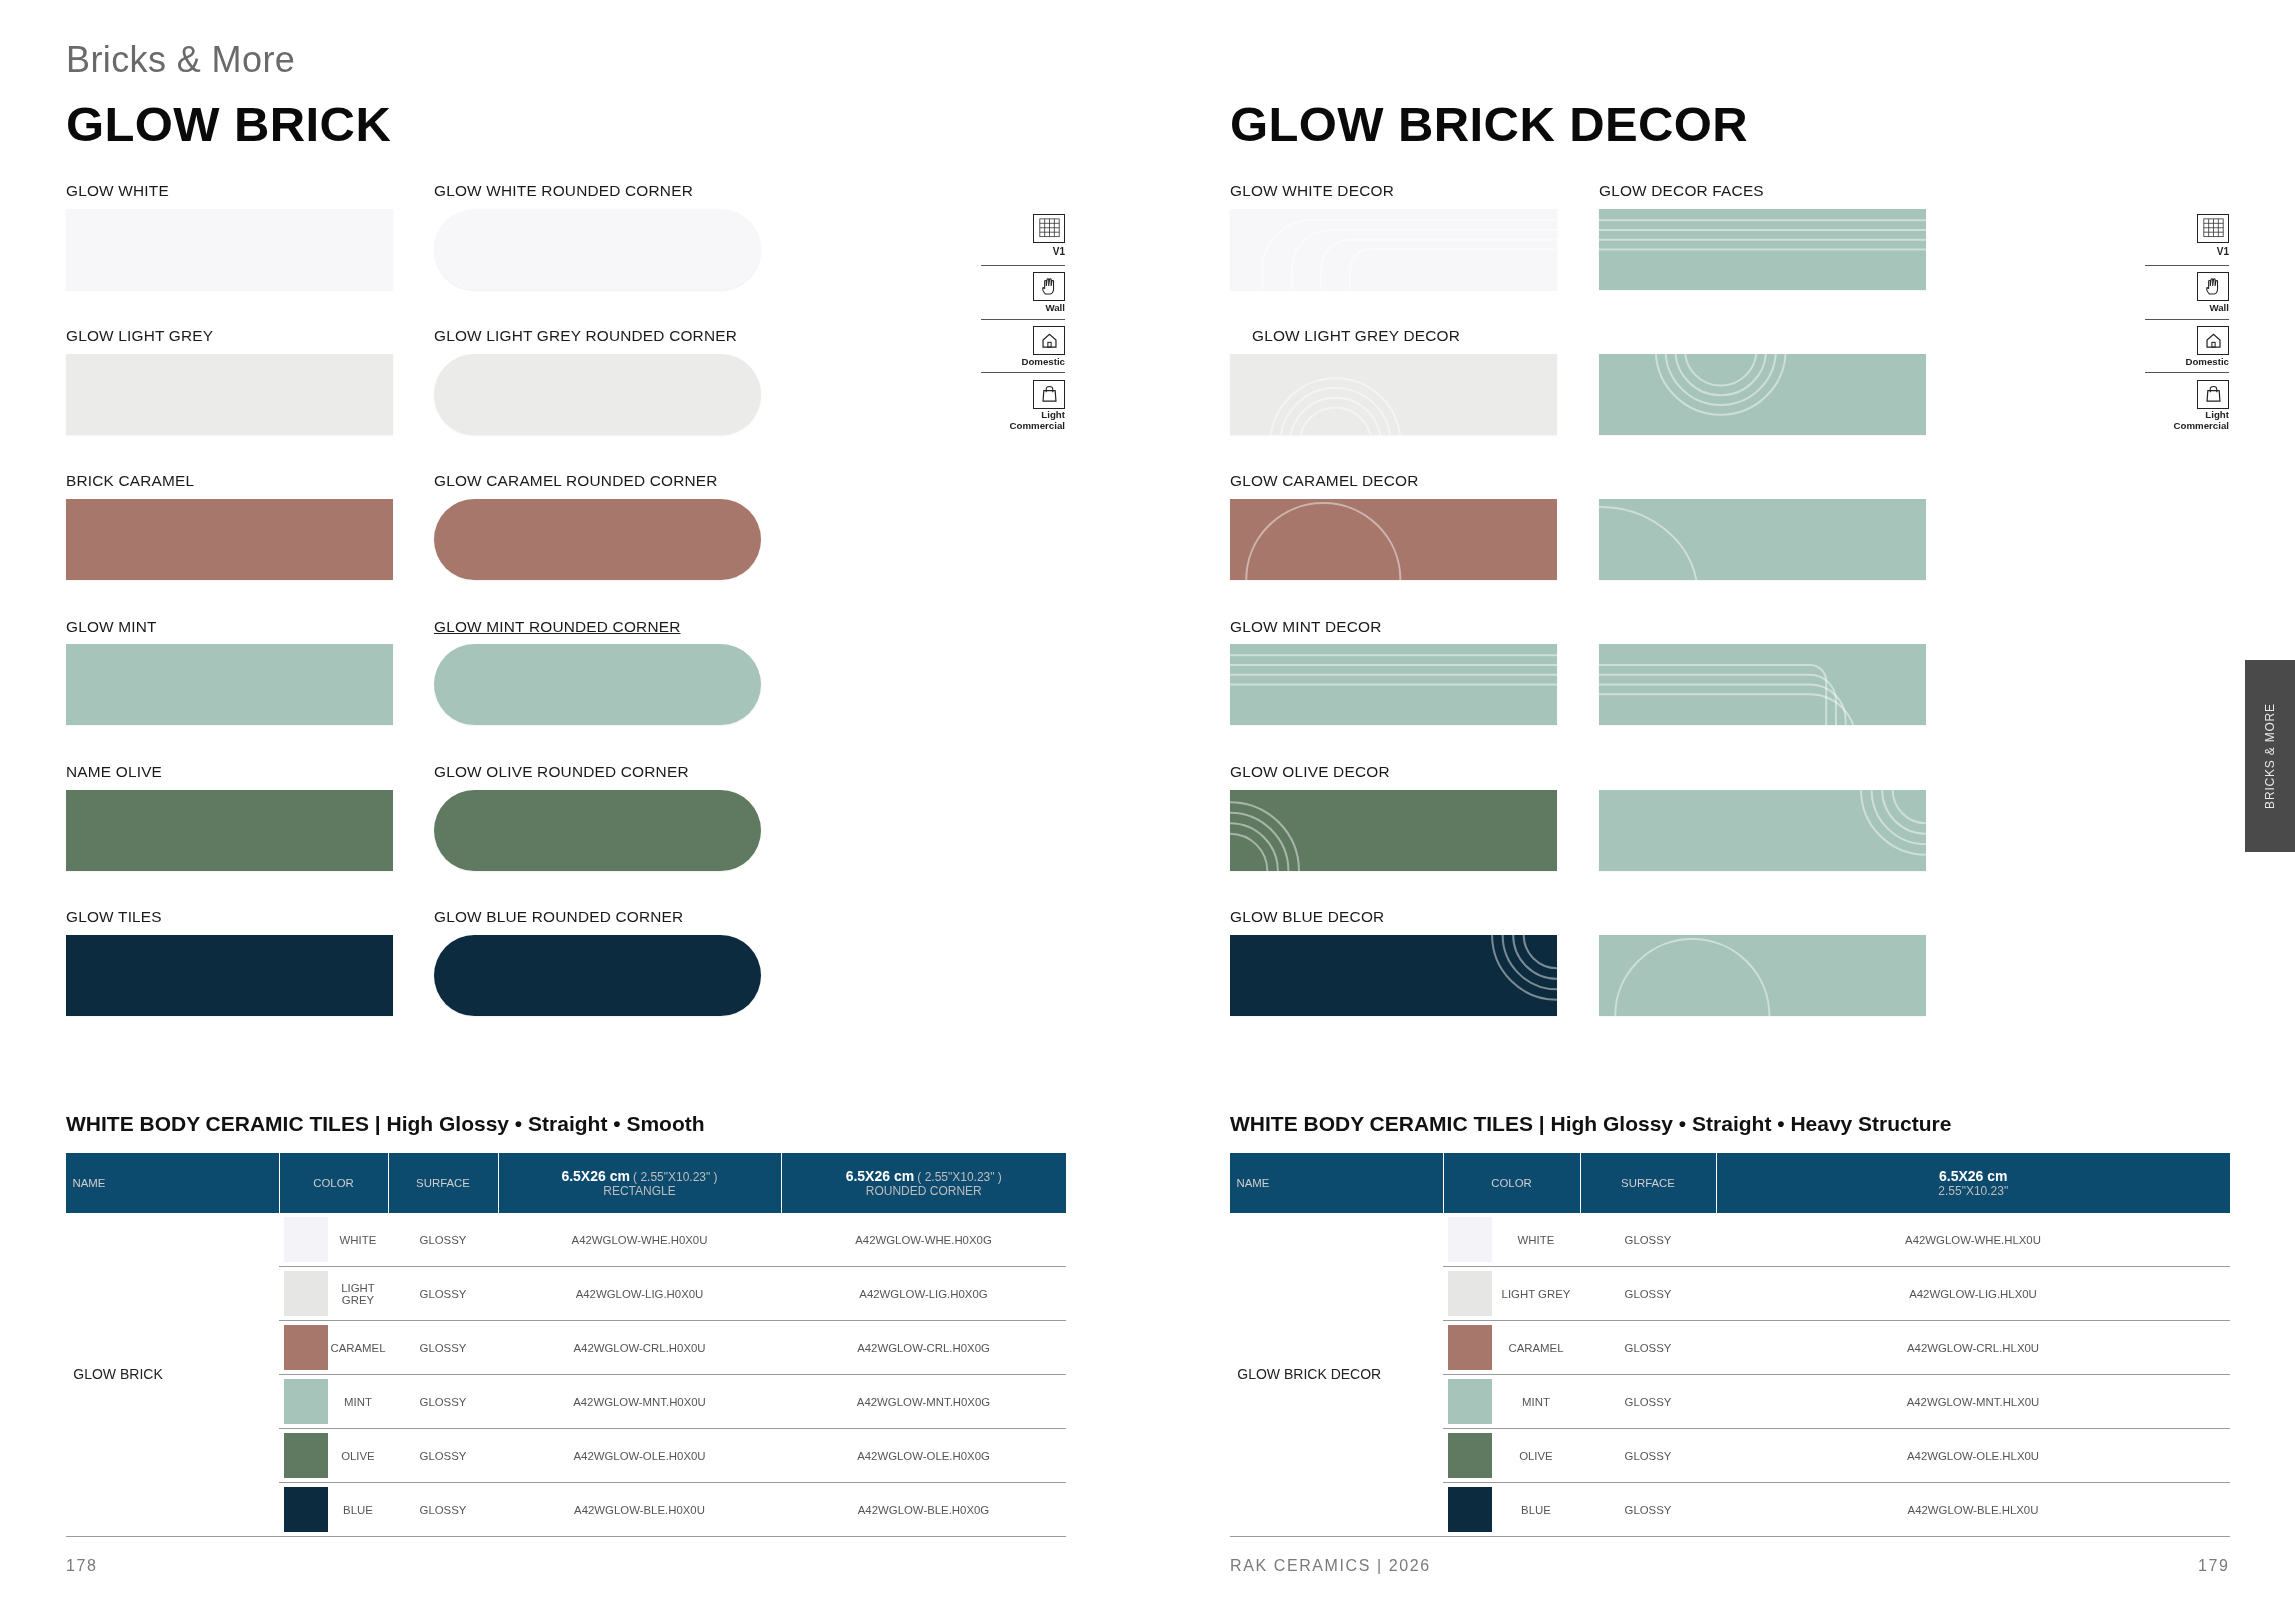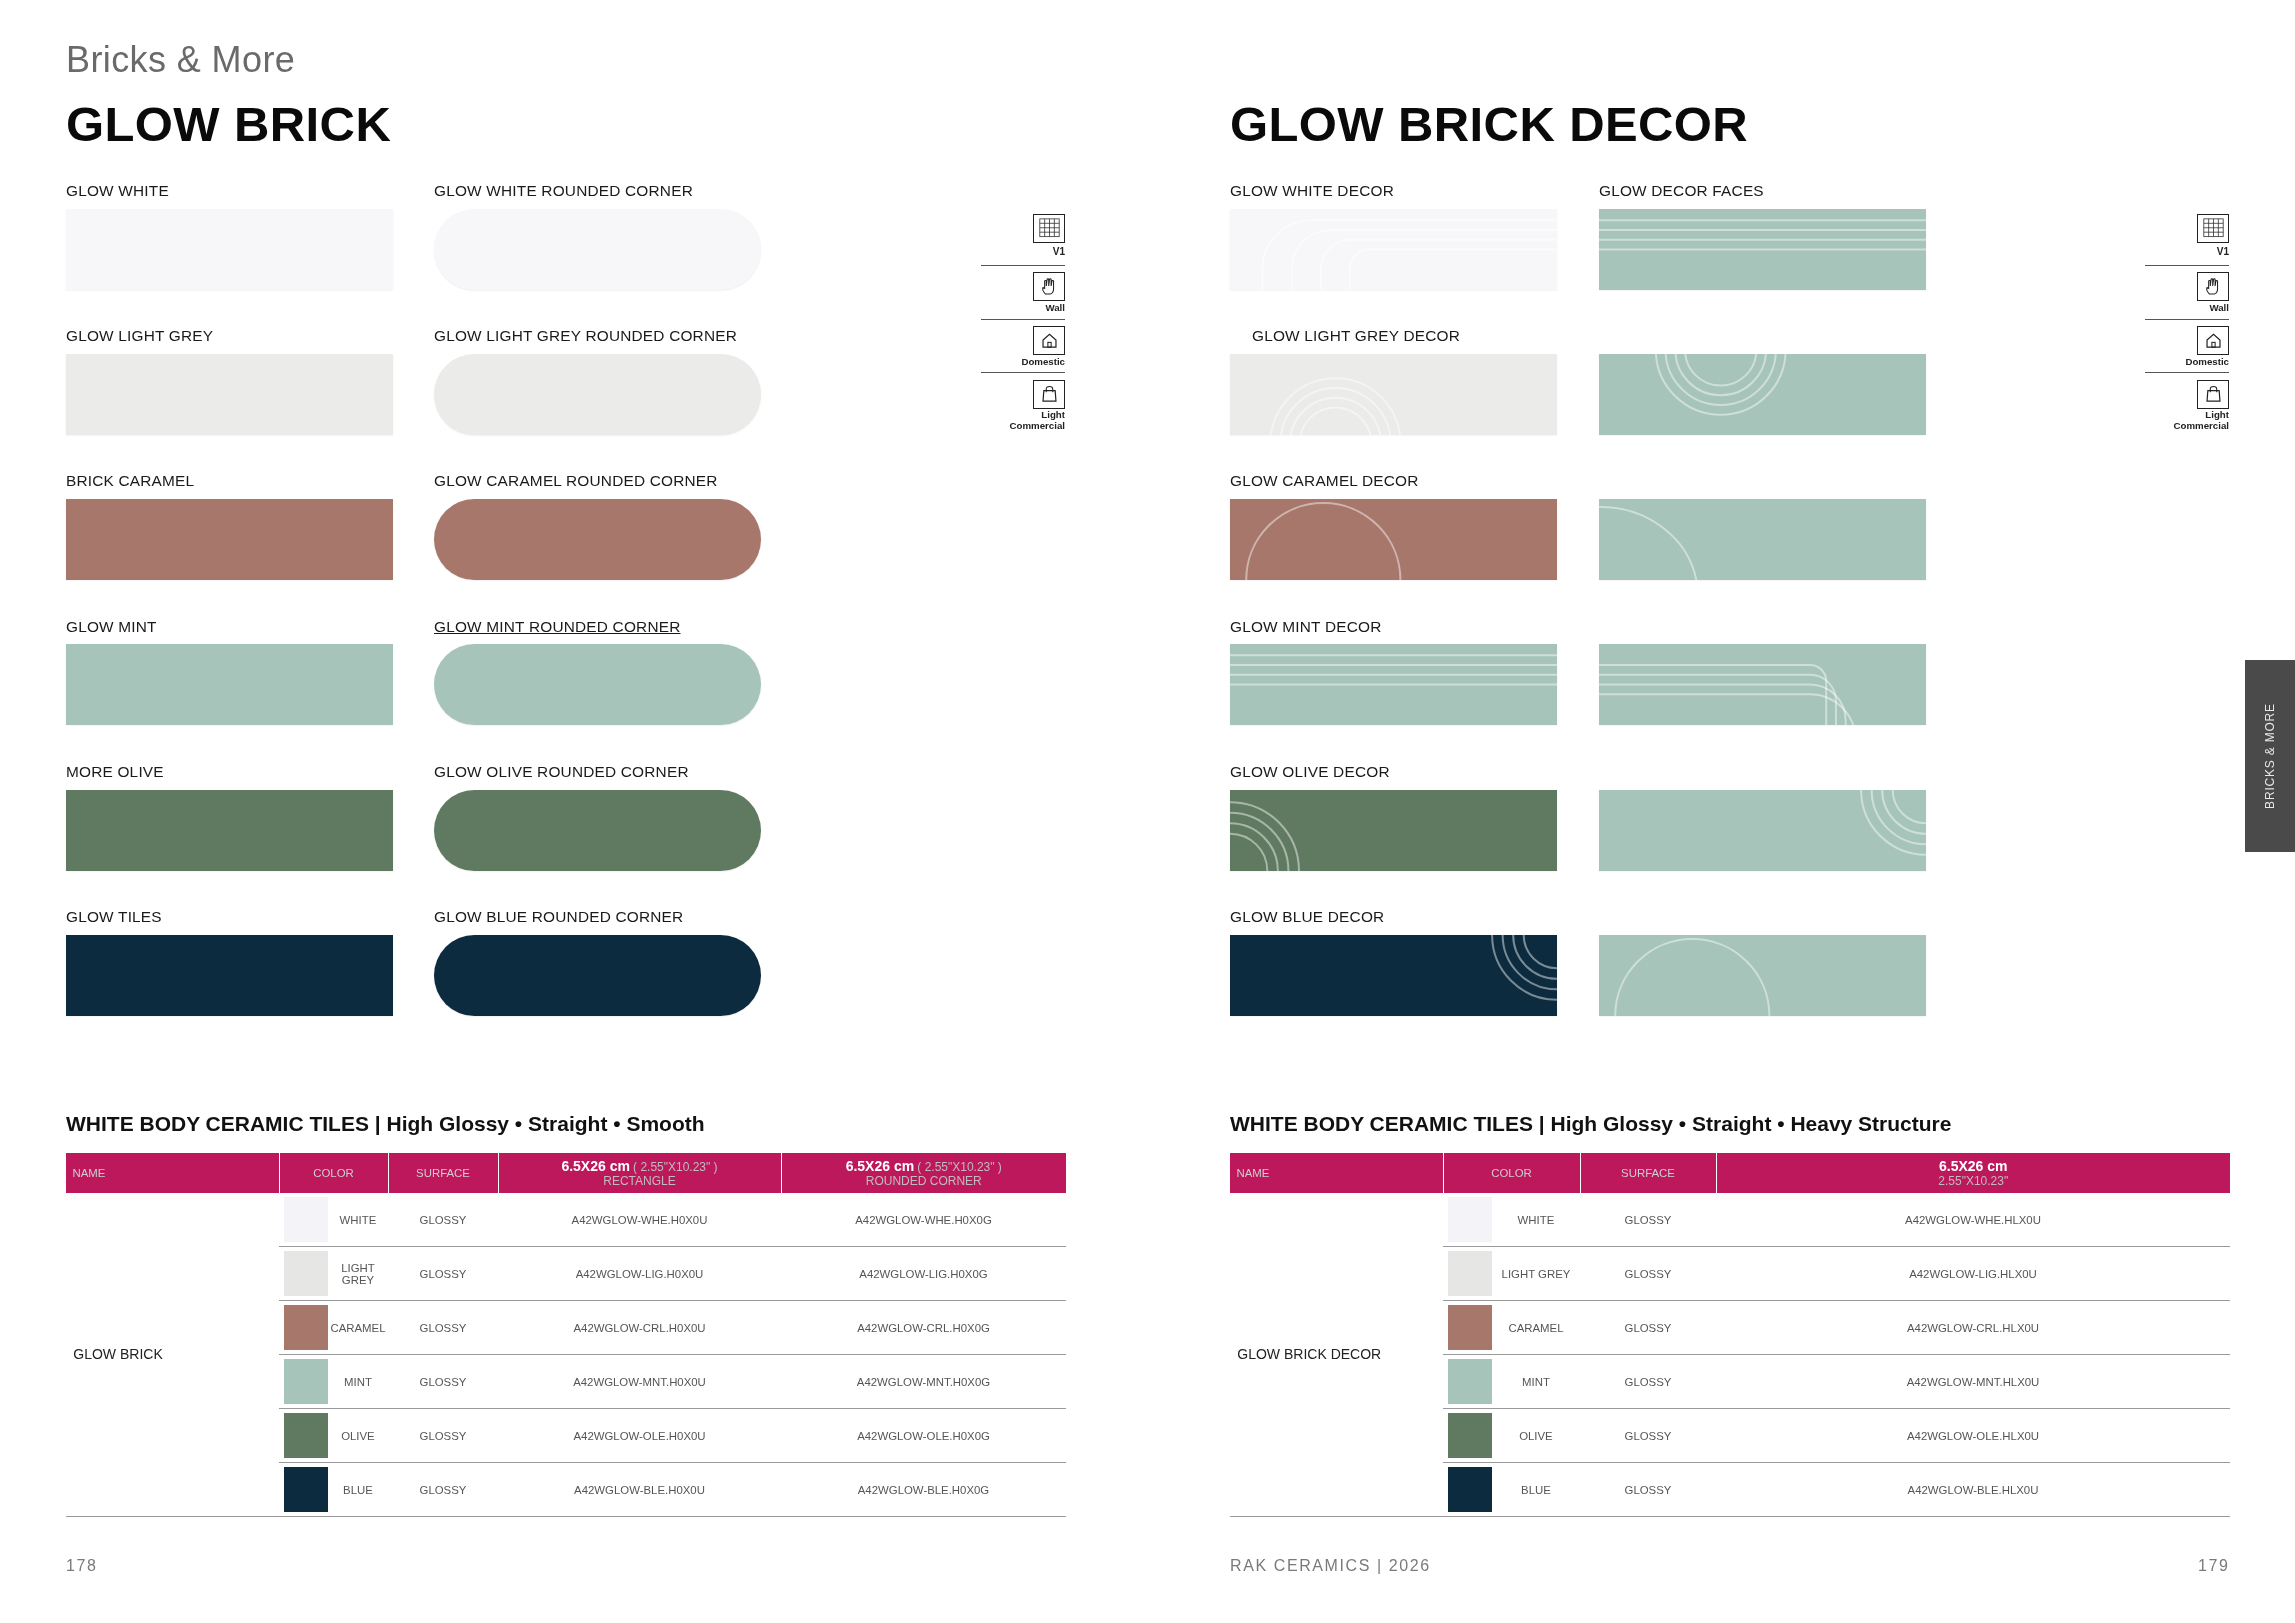--- a/index.html
+++ b/index.html
@@ -22,21 +22,21 @@
   .icon-label.big { font-size:10px; font-weight:800; line-height:16px; }
 
   .side-tab { left:2245px; top:660px; width:50px; height:192px; background:#4a4a4b; display:flex; align-items:center; justify-content:center; }
   .side-tab span { transform:rotate(-90deg); white-space:nowrap; color:#e8e8e8; font-size:12px; letter-spacing:0.8px; }
 
   .table-title { font-size:21px; color:#111; white-space:nowrap; }
   .table-title b { font-weight:700;margin-top:24px; }
   .table-title .rest { font-weight:700; }
 
   table.spec { position:absolute; border-collapse:collapse; table-layout:fixed; }
-  table.spec th { background:#be185d; color:#cfcfcf; font-weight:400; font-size:11.4px; height:40px; border-left:1.6px solid #fff; padding:0 6.5px; }
+  table.spec th { background:#0c4a6e; color:#cfcfcf; font-weight:400; font-size:11.4px; height:60px; border-left:1.6px solid #fff; padding:0 6.5px; }
   table.spec th:first-child { border-left:none; text-align:left; }
   table.spec th .size { color:#fff; font-weight:700; font-size:14px; }
   table.spec th .inch { color:#bdbdbd; font-weight:400; font-size:12px; }
   table.spec th .shape { color:#bdbdbd; font-size:12px; display:block; margin-top:0.8px; }
   table.spec td { font-size:11.4px; color:#555; text-align:center; height:53px; padding:0; border-bottom:1.6px solid #9a9a9a; }
   table.spec td.name-cell { text-align:left; font-size:14px; color:#222; vertical-align:middle; padding-left:7.3px; border-bottom:1.6px solid #9a9a9a; line-height:19.5px; }
   .swatch { width:44px; height:45px; margin:0 auto 0 4.9px; }
 
   .footer { top:1557px; font-size:16px; color:#7a7a7a; letter-spacing:1.6px; }
 </style>
@@ -56,21 +56,21 @@
     <div class="abs tile-label" style="left: 434px; top: 327px;">GLOW LIGHT GREY ROUNDED CORNER</div>
     <div class="abs tile rounded" style="left: 434px; top: 354px; background: rgb(235, 235, 234);"></div>
     <div class="abs tile-label" style="left: 66px; top: 472px;">BRICK CARAMEL</div>
     <div class="abs tile" style="left: 66px; top: 499px; background: rgb(166, 119, 106);"></div>
     <div class="abs tile-label" style="left: 434px; top: 472px;">GLOW CARAMEL ROUNDED CORNER</div>
     <div class="abs tile rounded" style="left: 434px; top: 499px; background: rgb(166, 119, 106);"></div>
     <div class="abs tile-label" style="left: 66px; top: 618px;">GLOW MINT</div>
     <div class="abs tile" style="left: 66px; top: 644px; background: rgb(166, 196, 185);"></div>
     <div class="abs tile-label" style="left: 434px; top: 618px; text-decoration: underline;">GLOW MINT ROUNDED CORNER</div>
     <div class="abs tile rounded" style="left: 434px; top: 644px; background: rgb(166, 196, 185);"></div>
-    <div class="abs tile-label" style="left: 66px; top: 763px;">MORE OLIVE</div>
+    <div class="abs tile-label" style="left: 66px; top: 763px;">NAME OLIVE</div>
     <div class="abs tile" style="left: 66px; top: 790px; background: rgb(95, 122, 96);"></div>
     <div class="abs tile-label" style="left: 434px; top: 763px;">GLOW OLIVE ROUNDED CORNER</div>
     <div class="abs tile rounded" style="left: 434px; top: 790px; background: rgb(95, 122, 96);"></div>
     <div class="abs tile-label" style="left: 66px; top: 908px;">GLOW TILES</div>
     <div class="abs tile" style="left: 66px; top: 935px; background: rgb(12, 43, 62);"></div>
     <div class="abs tile-label" style="left: 434px; top: 908px;">GLOW BLUE ROUNDED CORNER</div>
     <div class="abs tile rounded" style="left: 434px; top: 935px; background: rgb(12, 43, 62);"></div>
   </div>
 
 <div class="abs icon-col" style="left:981px; top:207px;">

